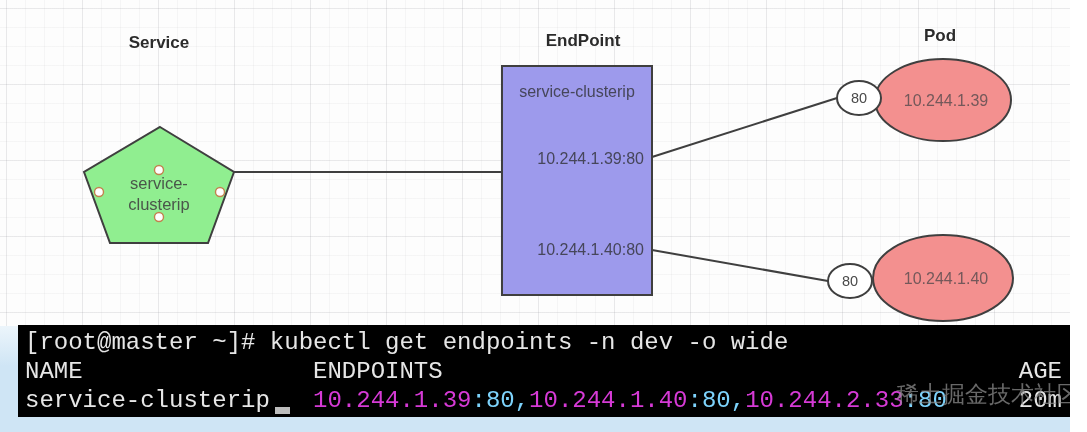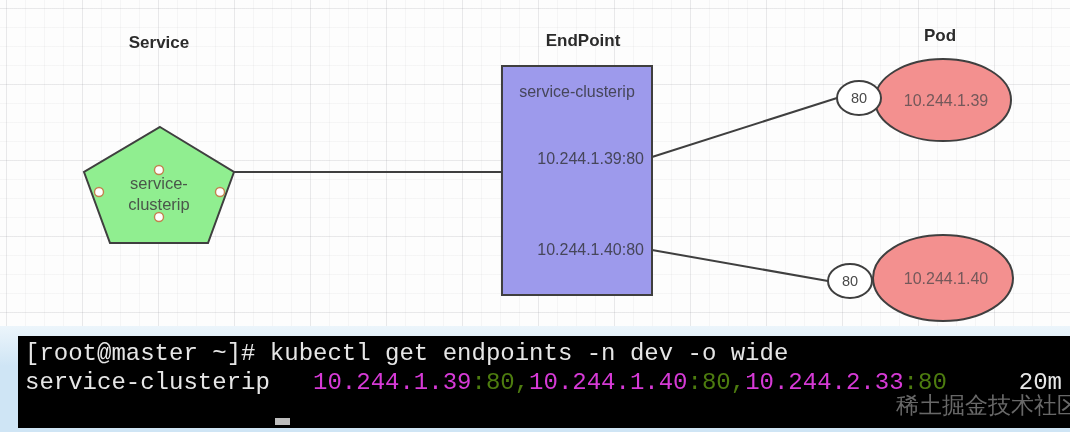--- a/index.html
+++ b/index.html
@@ -24,29 +24,29 @@
   .connector{stroke:#3f3f3f;stroke-width:2;fill:none;}
   .shape{stroke:#3f3f3f;stroke-width:2;}
   .anchor-dot{fill:#ffffff;stroke:#c2824f;stroke-width:1.4;}
   .port-bubble{fill:#ffffff;stroke:#3f3f3f;stroke-width:2;}
 
   .glow-band{
     position:absolute;left:0;top:326px;width:1087px;height:106px;
     background:linear-gradient(to bottom,#ecf5fb 0,#cfe5f5 38%,#cfe5f5 100%);
   }
   .terminal{
-    position:absolute;left:18px;top:336px;width:1064px;height:92px;
+    position:absolute;left:18px;top:325px;width:1064px;height:92px;
     background:#000000;
     font-family:"Liberation Mono","DejaVu Sans Mono",monospace;
     font-size:24px;line-height:29px;color:#e6e6e6;
     padding:3px 0 0 7px;box-sizing:border-box;
   }
   .trow{white-space:pre;height:29px;}
   .seg-ip{color:#d63ad6;}
-  .seg-plain{color:#4d7c0f;}
+  .seg-plain{color:#7dd3fc;}
   .term-cursor{
     position:absolute;left:257px;top:82px;width:15px;height:7px;background:#bdbdbd;
   }
   .watermark{
     position:absolute;left:878px;top:57px;width:210px;
     font-family:"Liberation Sans","DejaVu Sans",sans-serif;
     font-size:23px;line-height:1.1;color:#919191;opacity:0.72;
     white-space:nowrap;pointer-events:none;
   }
 </style>
@@ -94,18 +94,19 @@
       <ellipse cx="850" cy="281" rx="22" ry="17" class="port-bubble"></ellipse>
       <text x="850" y="286" text-anchor="middle" class="port-text">80</text>
       <text x="946" y="284" text-anchor="middle" class="pod-text">10.244.1.40</text>
     </g>
   </svg>
 
   <div class="glow-band"></div>
 
   <div class="terminal">
     <div class="trow">[root@master ~]# kubectl get endpoints -n dev -o wide</div>
+    <div class="trow">NAME                ENDPOINTS                                        AGE</div>
     <div class="trow"><span>service-clusterip   </span><span><span class="seg-ip">10.244.1.39</span><span class="seg-plain">:80,</span><span class="seg-ip">10.244.1.40</span><span class="seg-plain">:80,</span><span class="seg-ip">10.244.2.33</span><span class="seg-plain">:80</span></span><span>     20m</span></div>
     <div class="term-cursor"></div>
     <div class="watermark">稀土掘金技术社区</div>
   </div>
 
 </div>
 
 </body></html>

